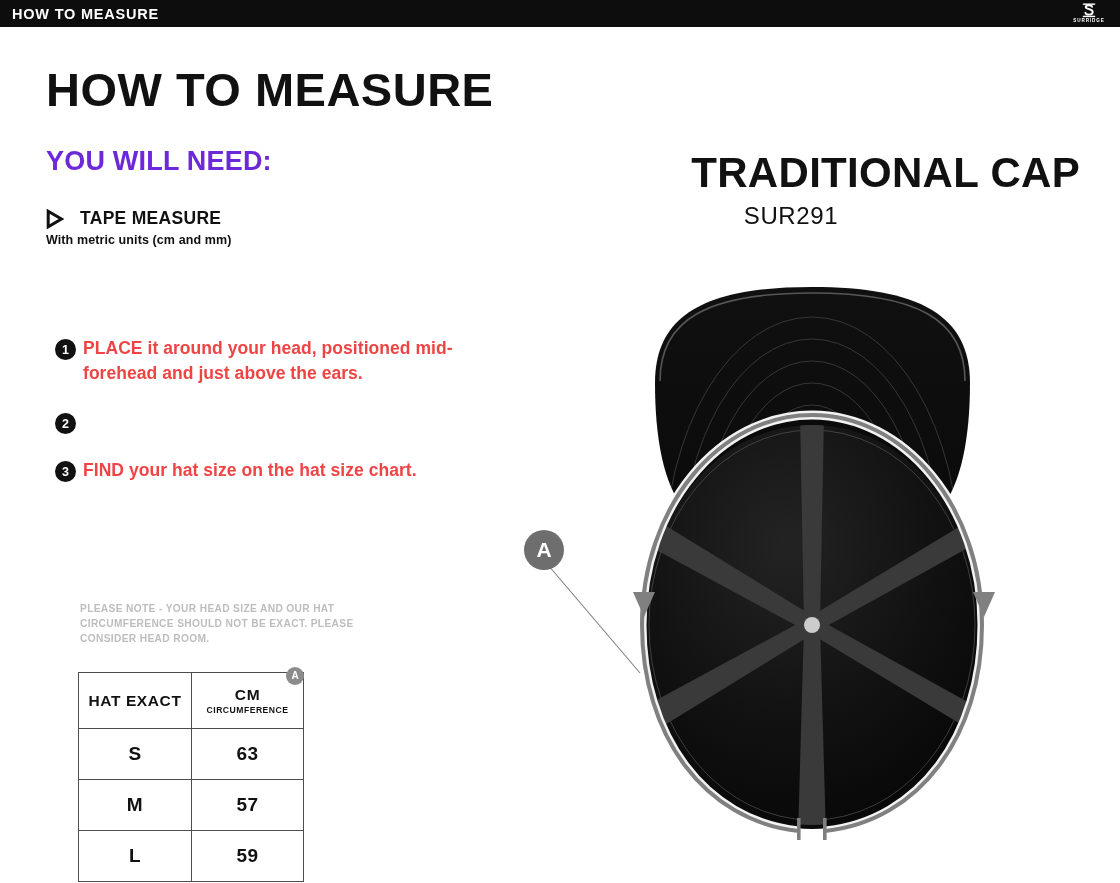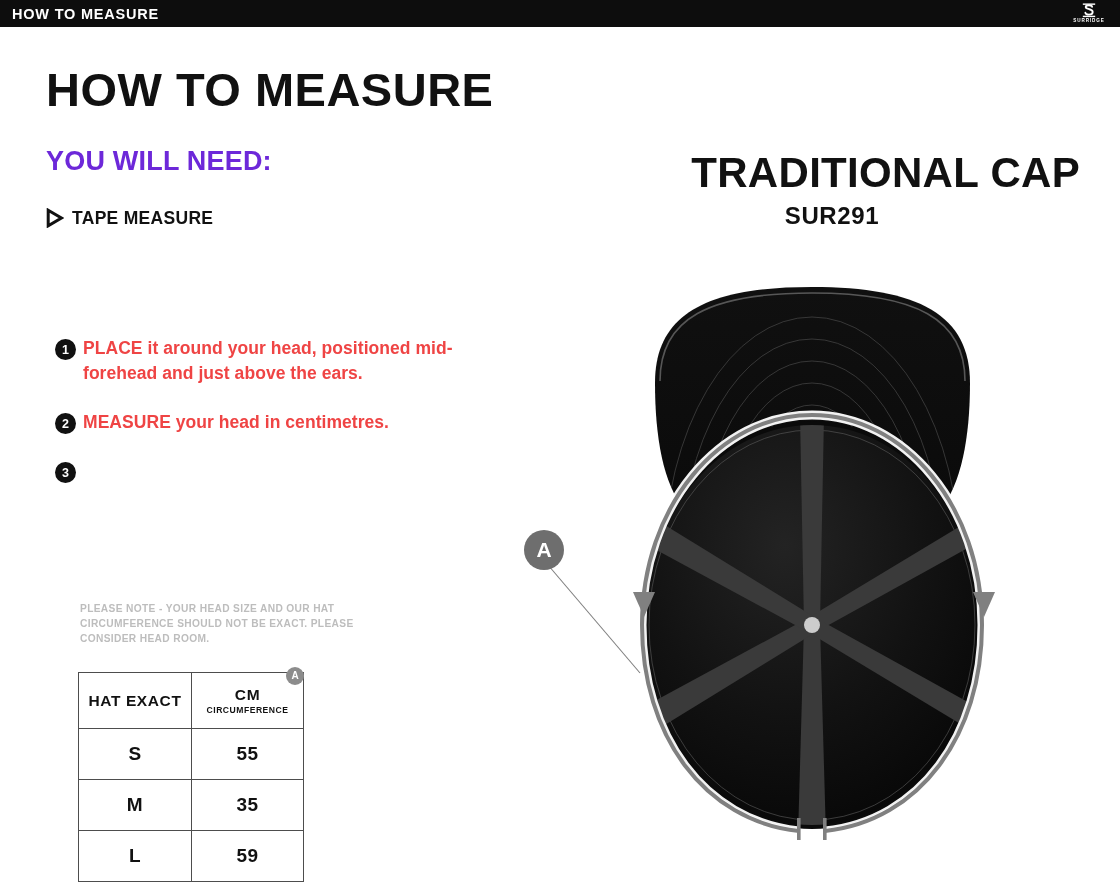--- a/index.html
+++ b/index.html
@@ -75,22 +75,22 @@
   }
 
   
   .tool-row {
     position: absolute;
     left: 46px; top: 208px;
     width: 420px;
   }
   .tool-head {
     display: flex;
-    align-items: flex-start;
-    gap: 8px;
+    align-items: flex-end;
+    gap: 16px;
   }
   .tri-icon { display: block; width: 18px; height: 20px; }
   .tool-name {
     font-size: 17.5px;
     font-weight: bold;
     letter-spacing: 0.3px;
     color: #111111;
   }
   .tool-sub {
     margin-top: 4px;
@@ -209,25 +209,25 @@
     width: 520px;
     text-align: right;
     font-size: 42px;
     font-weight: bold;
     letter-spacing: 0.3px;
     color: #111111;
     line-height: 46px;
   }
   .product-code {
     position: absolute;
-    left: 572px; top: 202px;
+    left: 531px; top: 202px;
     width: 520px;
     text-align: center;
     font-size: 24px;
-    font-weight: bold;
+    font-weight: normal;
     letter-spacing: 0.6px;
     color: #111111;
   }
 
   .cap-figure {
     position: absolute;
     left: 500px; top: 265px;
     width: 620px;
     height: 618px;
   }
@@ -265,33 +265,34 @@
 <div class="page-title">HOW TO MEASURE</div>
 <div class="need-title">YOU WILL NEED:</div>
 
 <div class="tool-row">
   <div class="tool-head">
     <svg class="tri-icon" viewBox="0 0 18 20">
       <path d="M2.2 2.2 L15.4 10 L2.2 17.8 Z" fill="none" stroke="#111111" stroke-width="3" stroke-linejoin="miter"></path>
     </svg>
     <span class="tool-name">TAPE MEASURE</span>
   </div>
+  <div class="tool-sub">With metric units (cm and mm)</div>
 </div>
 
 <div class="steps">
   <div class="step">
     <div class="step-badge">1</div>
     <div class="step-text">PLACE it around your head, positioned mid-forehead and just above the ears.</div>
   </div>
   <div class="step">
     <div class="step-badge">2</div>
-    <div class="step-text">MEASURE your head in centimetres.</div>
   </div>
   <div class="step">
     <div class="step-badge">3</div>
+    <div class="step-text">FIND your hat size on the hat size chart.</div>
   </div>
 </div>
 
 <div class="note">PLEASE NOTE - YOUR HEAD SIZE AND OUR HAT CIRCUMFERENCE SHOULD NOT BE EXACT. PLEASE CONSIDER HEAD ROOM.</div>
 
 <table class="size-table">
   <thead>
     <tr>
       <th class="c1">
         <span class="th-main">HAT EXACT</span>
@@ -299,25 +300,25 @@
       <th class="c2">
         <span class="th-main">CM</span>
         <span class="th-sub">CIRCUMFERENCE</span>
         <span class="callout-badge-table">A</span>
       </th>
     </tr>
   </thead>
   <tbody>
     <tr>
       <td class="c1">S</td>
-      <td class="c2">55</td>
+      <td class="c2">63</td>
     </tr>
     <tr>
       <td class="c1">M</td>
-      <td class="c2">35</td>
+      <td class="c2">57</td>
     </tr>
     <tr>
       <td class="c1">L</td>
       <td class="c2">59</td>
     </tr>
   </tbody>
 </table>
 
 <div class="product-title">TRADITIONAL CAP</div>
 <div class="product-code">SUR291</div>

